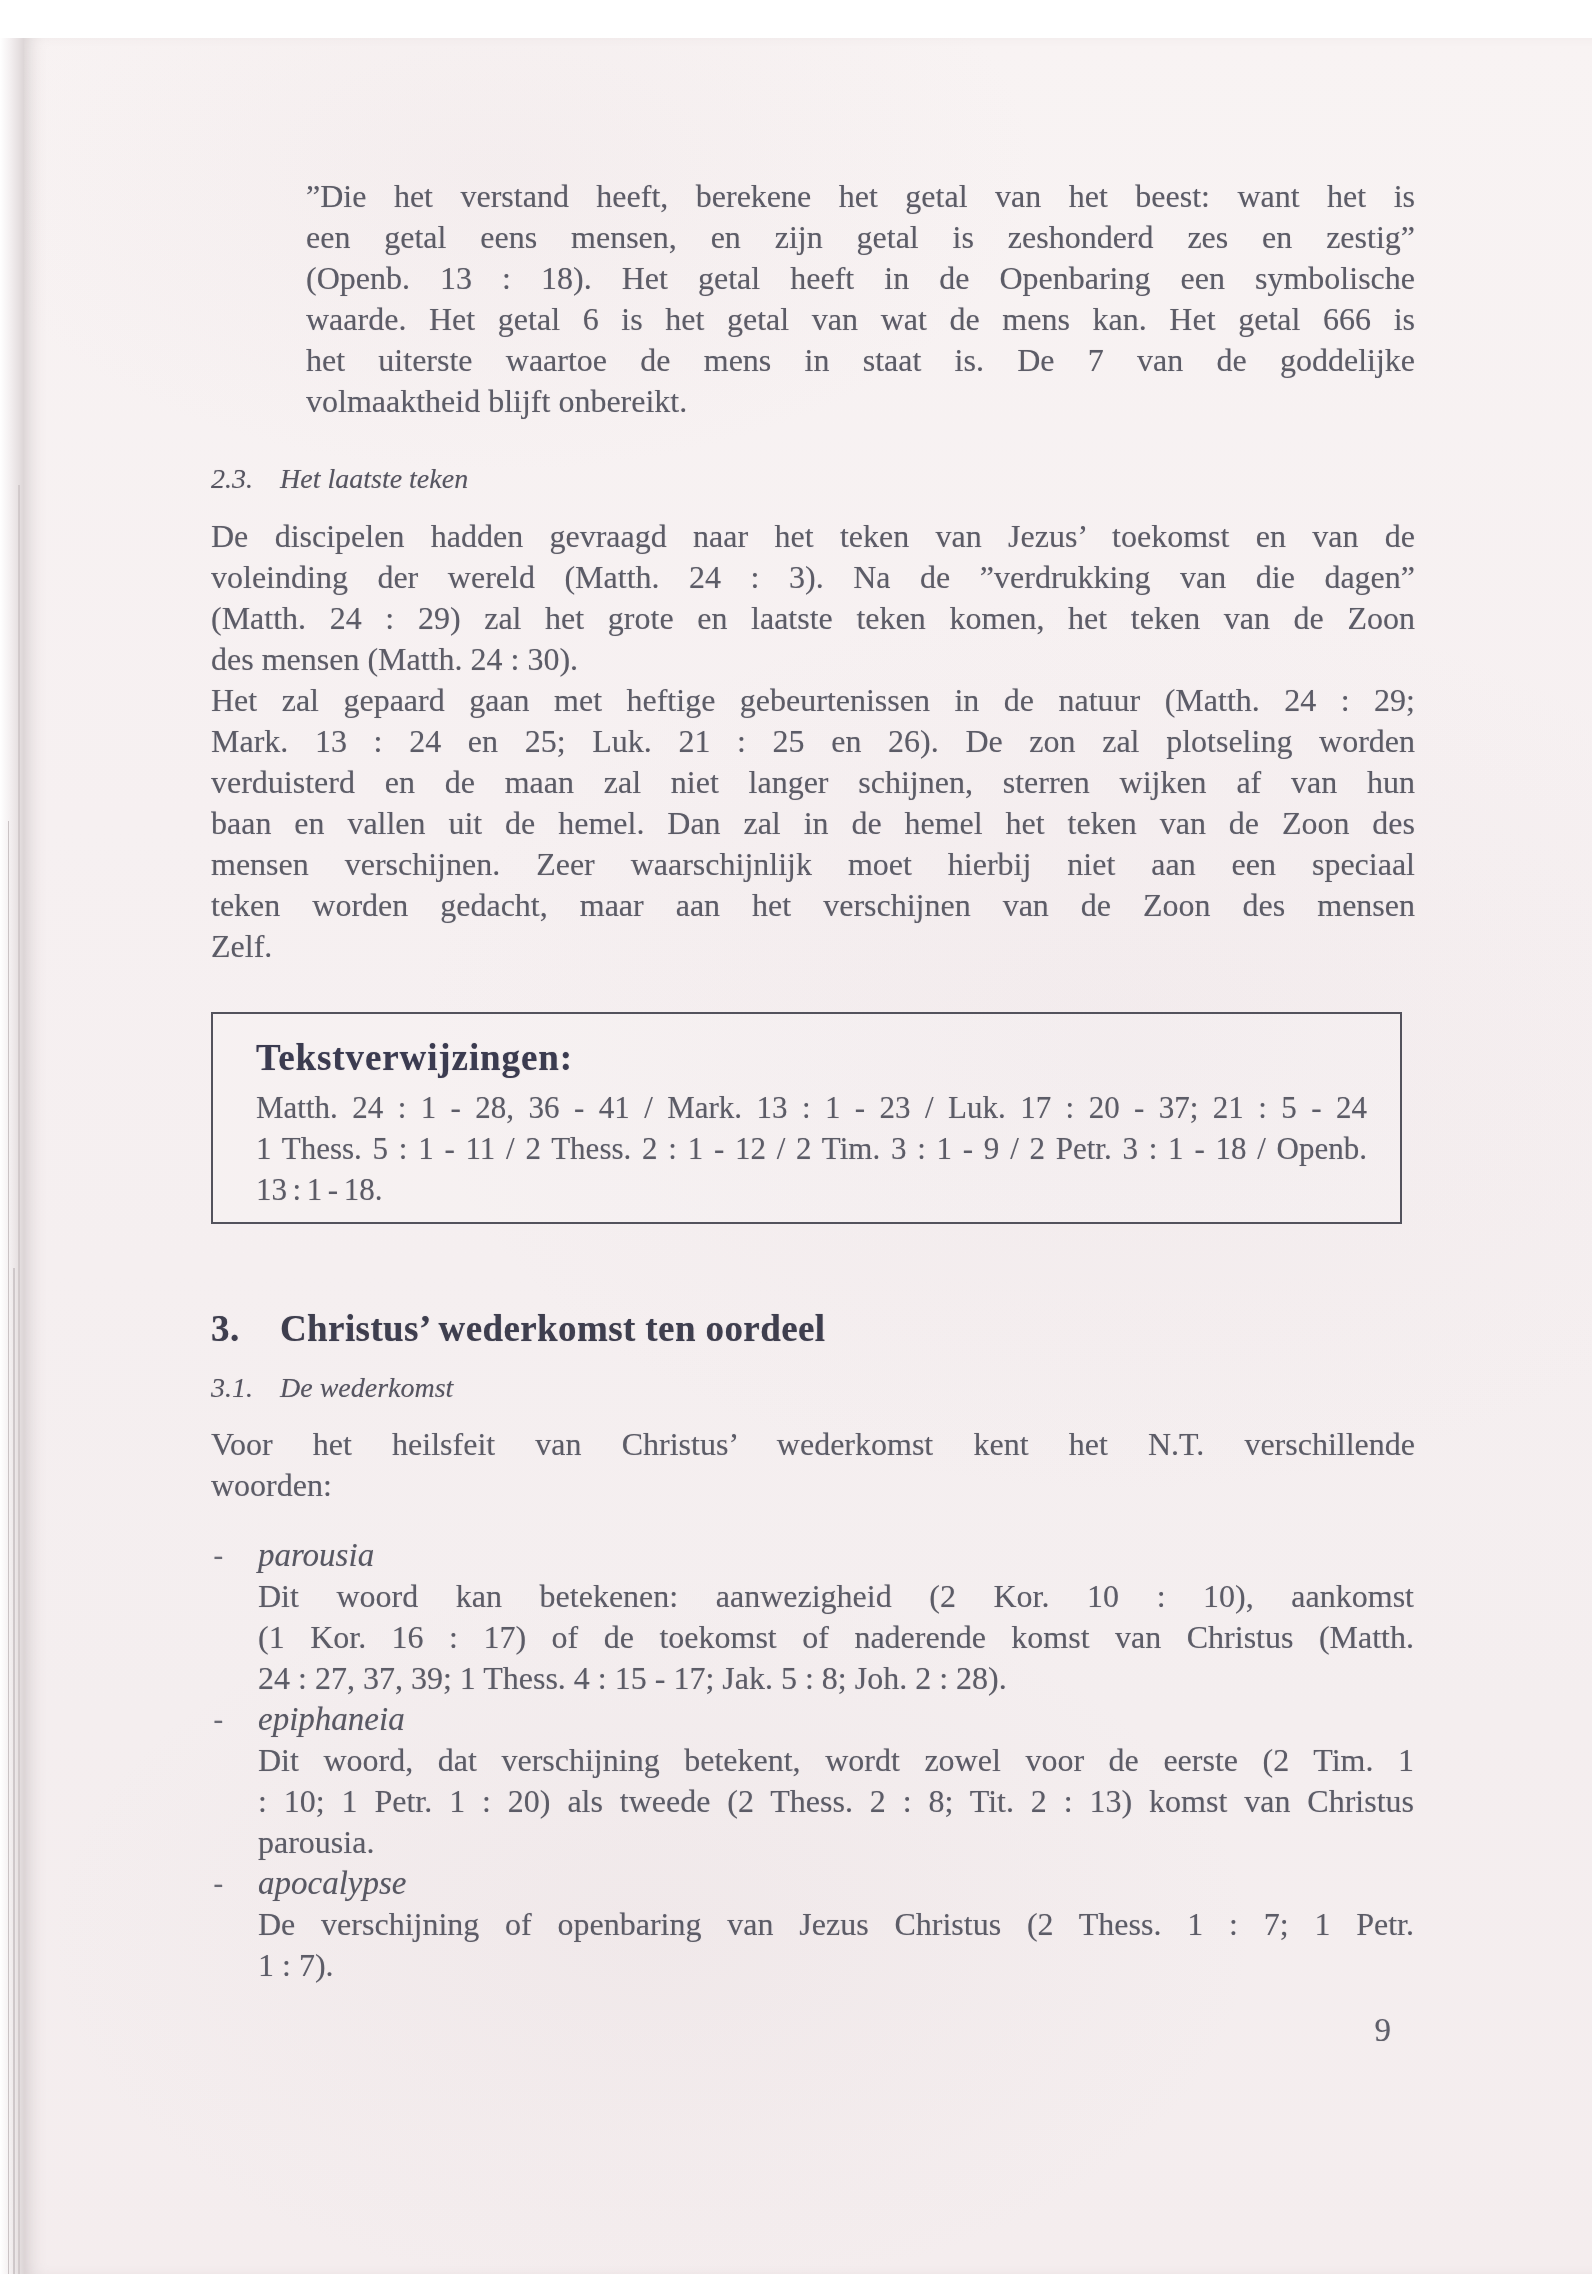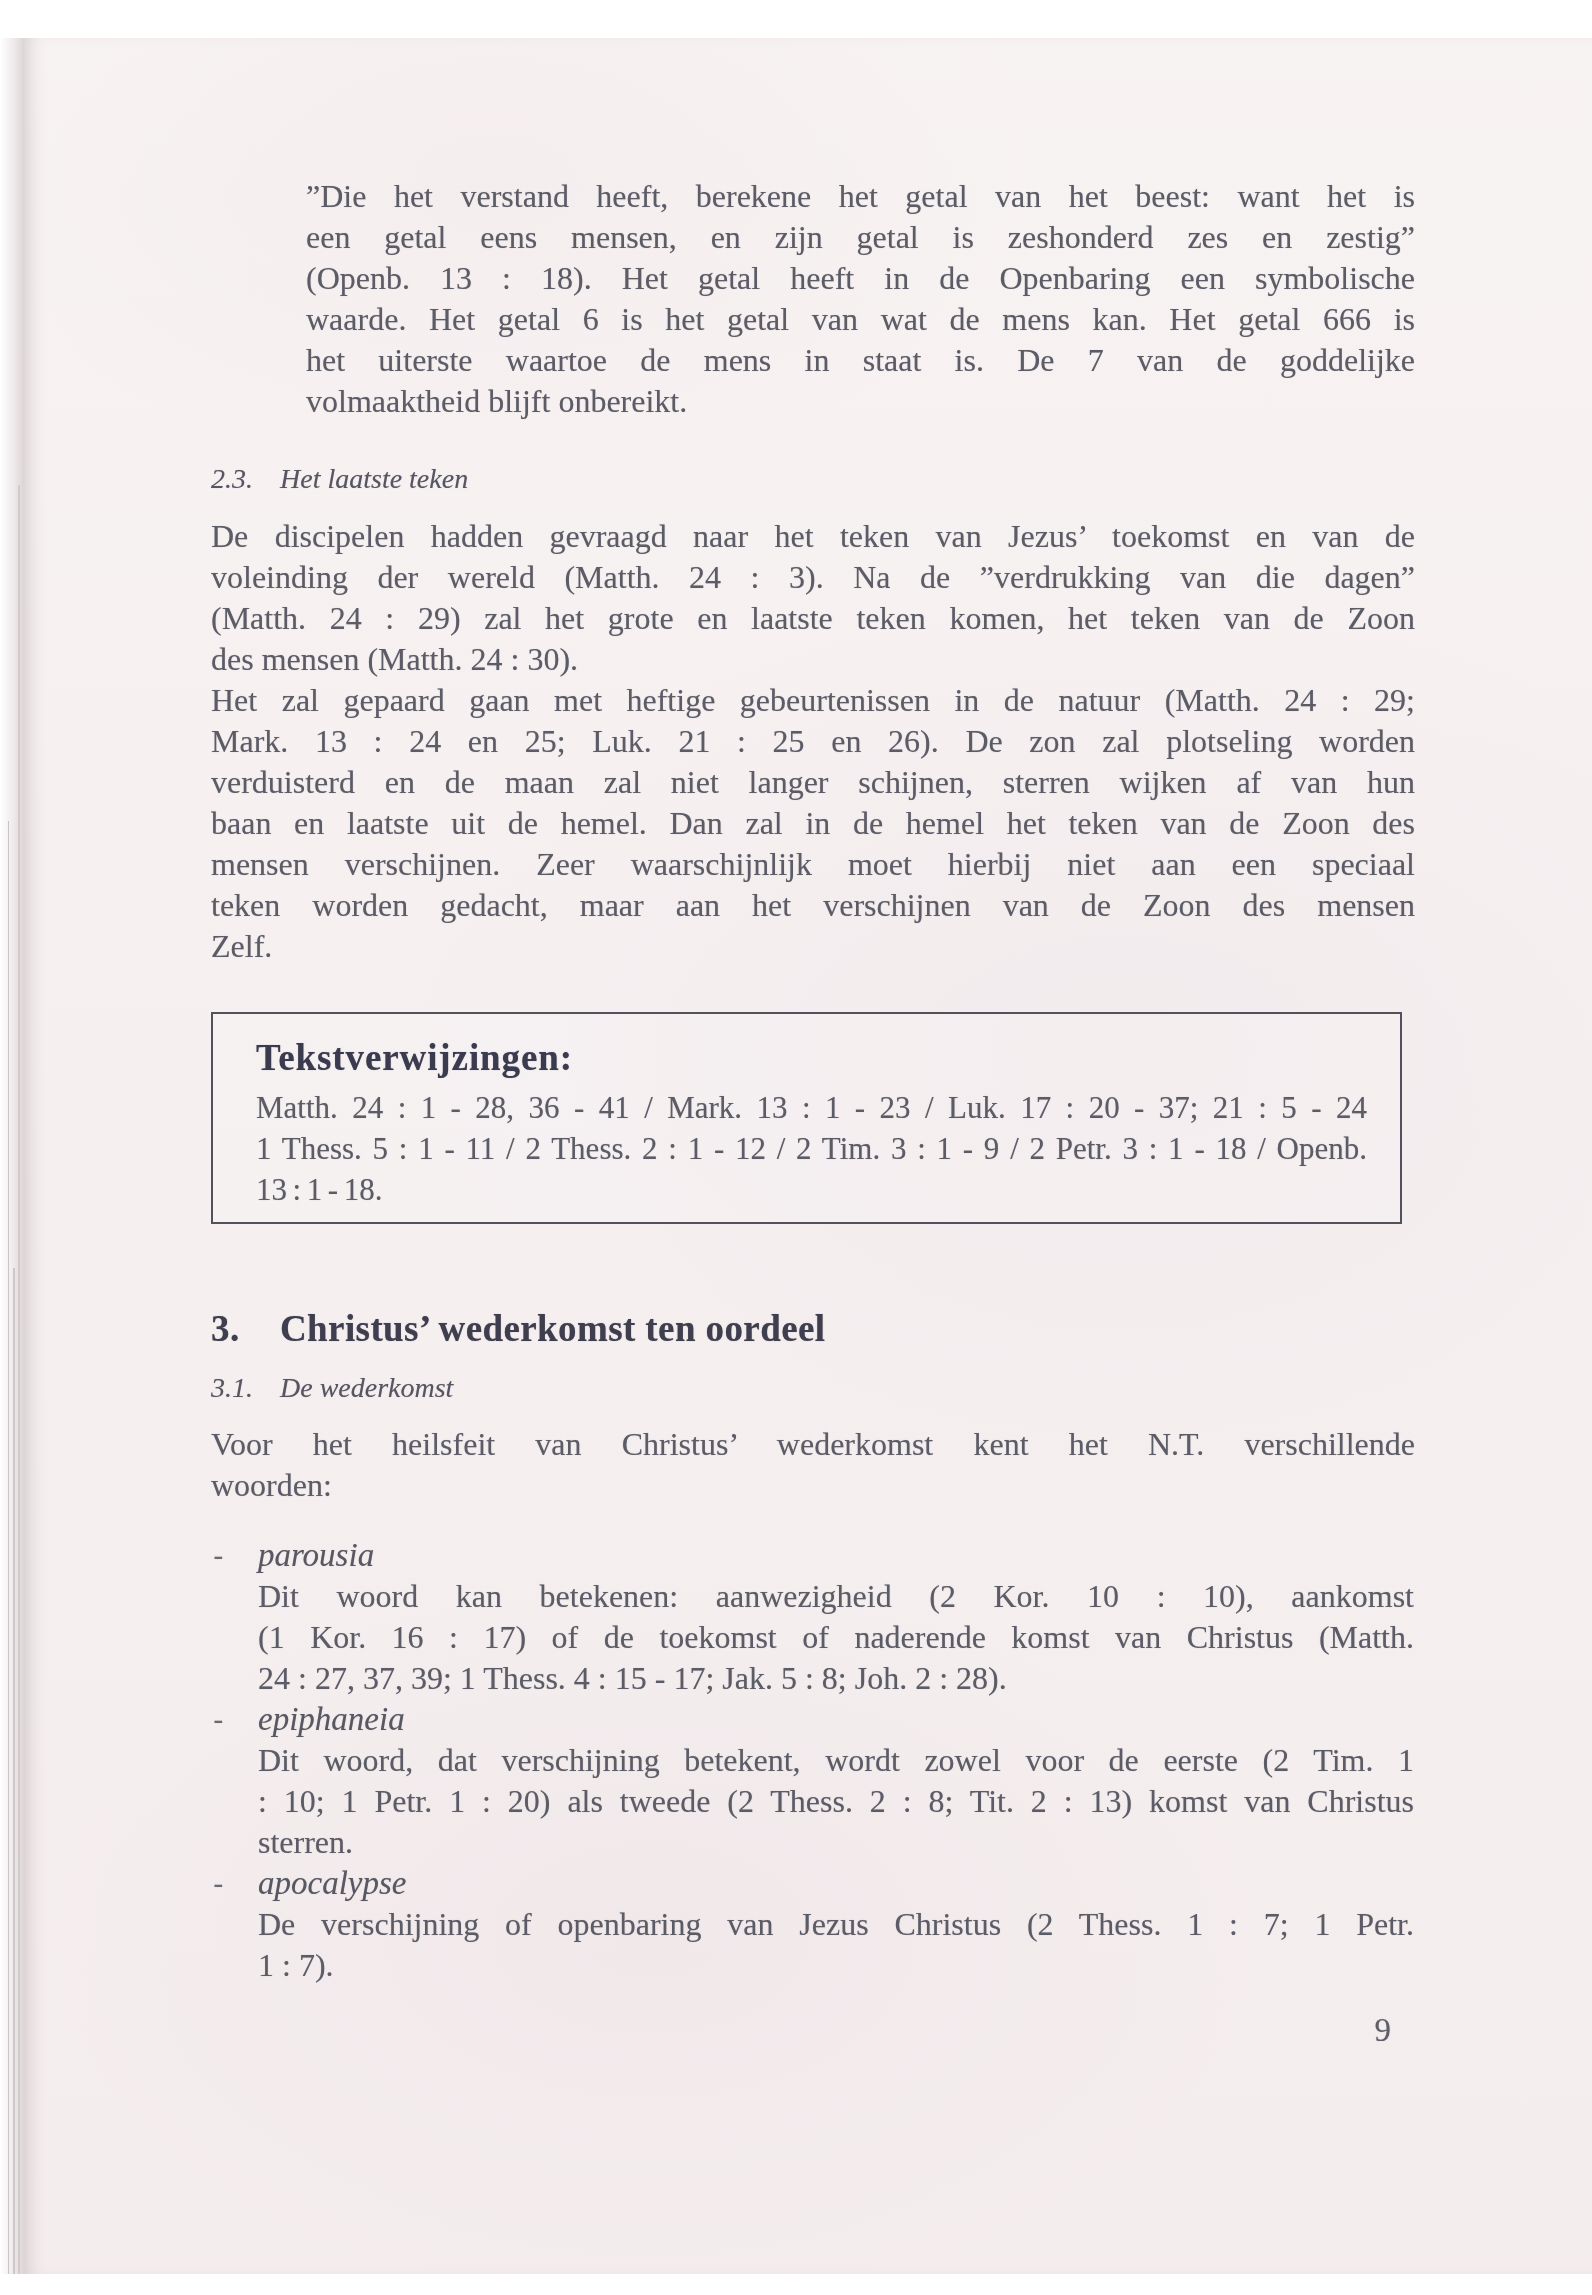--- a/index.html
+++ b/index.html
@@ -198,21 +198,21 @@
         <div class="tline">De discipelen hadden gevraagd naar het teken van Jezus’ toekomst en van de</div>
         <div class="tline">voleinding der wereld (Matth. 24 : 3). Na de ”verdrukking van die dagen”</div>
         <div class="tline">(Matth. 24 : 29) zal het grote en laatste teken komen, het teken van de Zoon</div>
         <div class="tline tline-last">des mensen (Matth. 24 : 30).</div>
       </div>
 
     <div class="para cont">
         <div class="tline">Het zal gepaard gaan met heftige gebeurtenissen in de natuur (Matth. 24 : 29;</div>
         <div class="tline">Mark. 13 : 24 en 25; Luk. 21 : 25 en 26). De zon zal plotseling worden</div>
         <div class="tline">verduisterd en de maan zal niet langer schijnen, sterren wijken af van hun</div>
-        <div class="tline">baan en laatste uit de hemel. Dan zal in de hemel het teken van de Zoon des</div>
+        <div class="tline">baan en vallen uit de hemel. Dan zal in de hemel het teken van de Zoon des</div>
         <div class="tline">mensen verschijnen. Zeer waarschijnlijk moet hierbij niet aan een speciaal</div>
         <div class="tline">teken worden gedacht, maar aan het verschijnen van de Zoon des mensen</div>
         <div class="tline tline-last">Zelf.</div>
       </div>
 
     <div class="refbox">
       <div class="refbox-heading">Tekstverwijzingen:</div>
       <div>
           <div class="tline">Matth. 24 : 1 - 28, 36 - 41 / Mark. 13 : 1 - 23 / Luk. 17 : 20 - 37; 21 : 5 - 24</div>
           <div class="tline">1 Thess. 5 : 1 - 11 / 2 Thess. 2 : 1 - 12 / 2 Tim. 3 : 1 - 9 / 2 Petr. 3 : 1 - 18 / Openb.</div>
@@ -247,21 +247,21 @@
         </div>
       </div>
 
       <div class="term-item">
         <span class="term-bullet">-</span>
         <div class="term-body">
           <div class="term-name">epiphaneia</div>
           <div>
               <div class="tline">Dit woord, dat verschijning betekent, wordt zowel voor de eerste (2 Tim. 1</div>
               <div class="tline">: 10; 1 Petr. 1 : 20) als tweede (2 Thess. 2 : 8; Tit. 2 : 13) komst van Christus</div>
-              <div class="tline tline-last">sterren.</div>
+              <div class="tline tline-last">parousia.</div>
             </div>
         </div>
       </div>
 
       <div class="term-item">
         <span class="term-bullet">-</span>
         <div class="term-body">
           <div class="term-name">apocalypse</div>
           <div>
               <div class="tline">De verschijning of openbaring van Jezus Christus (2 Thess. 1 : 7; 1 Petr.</div>

